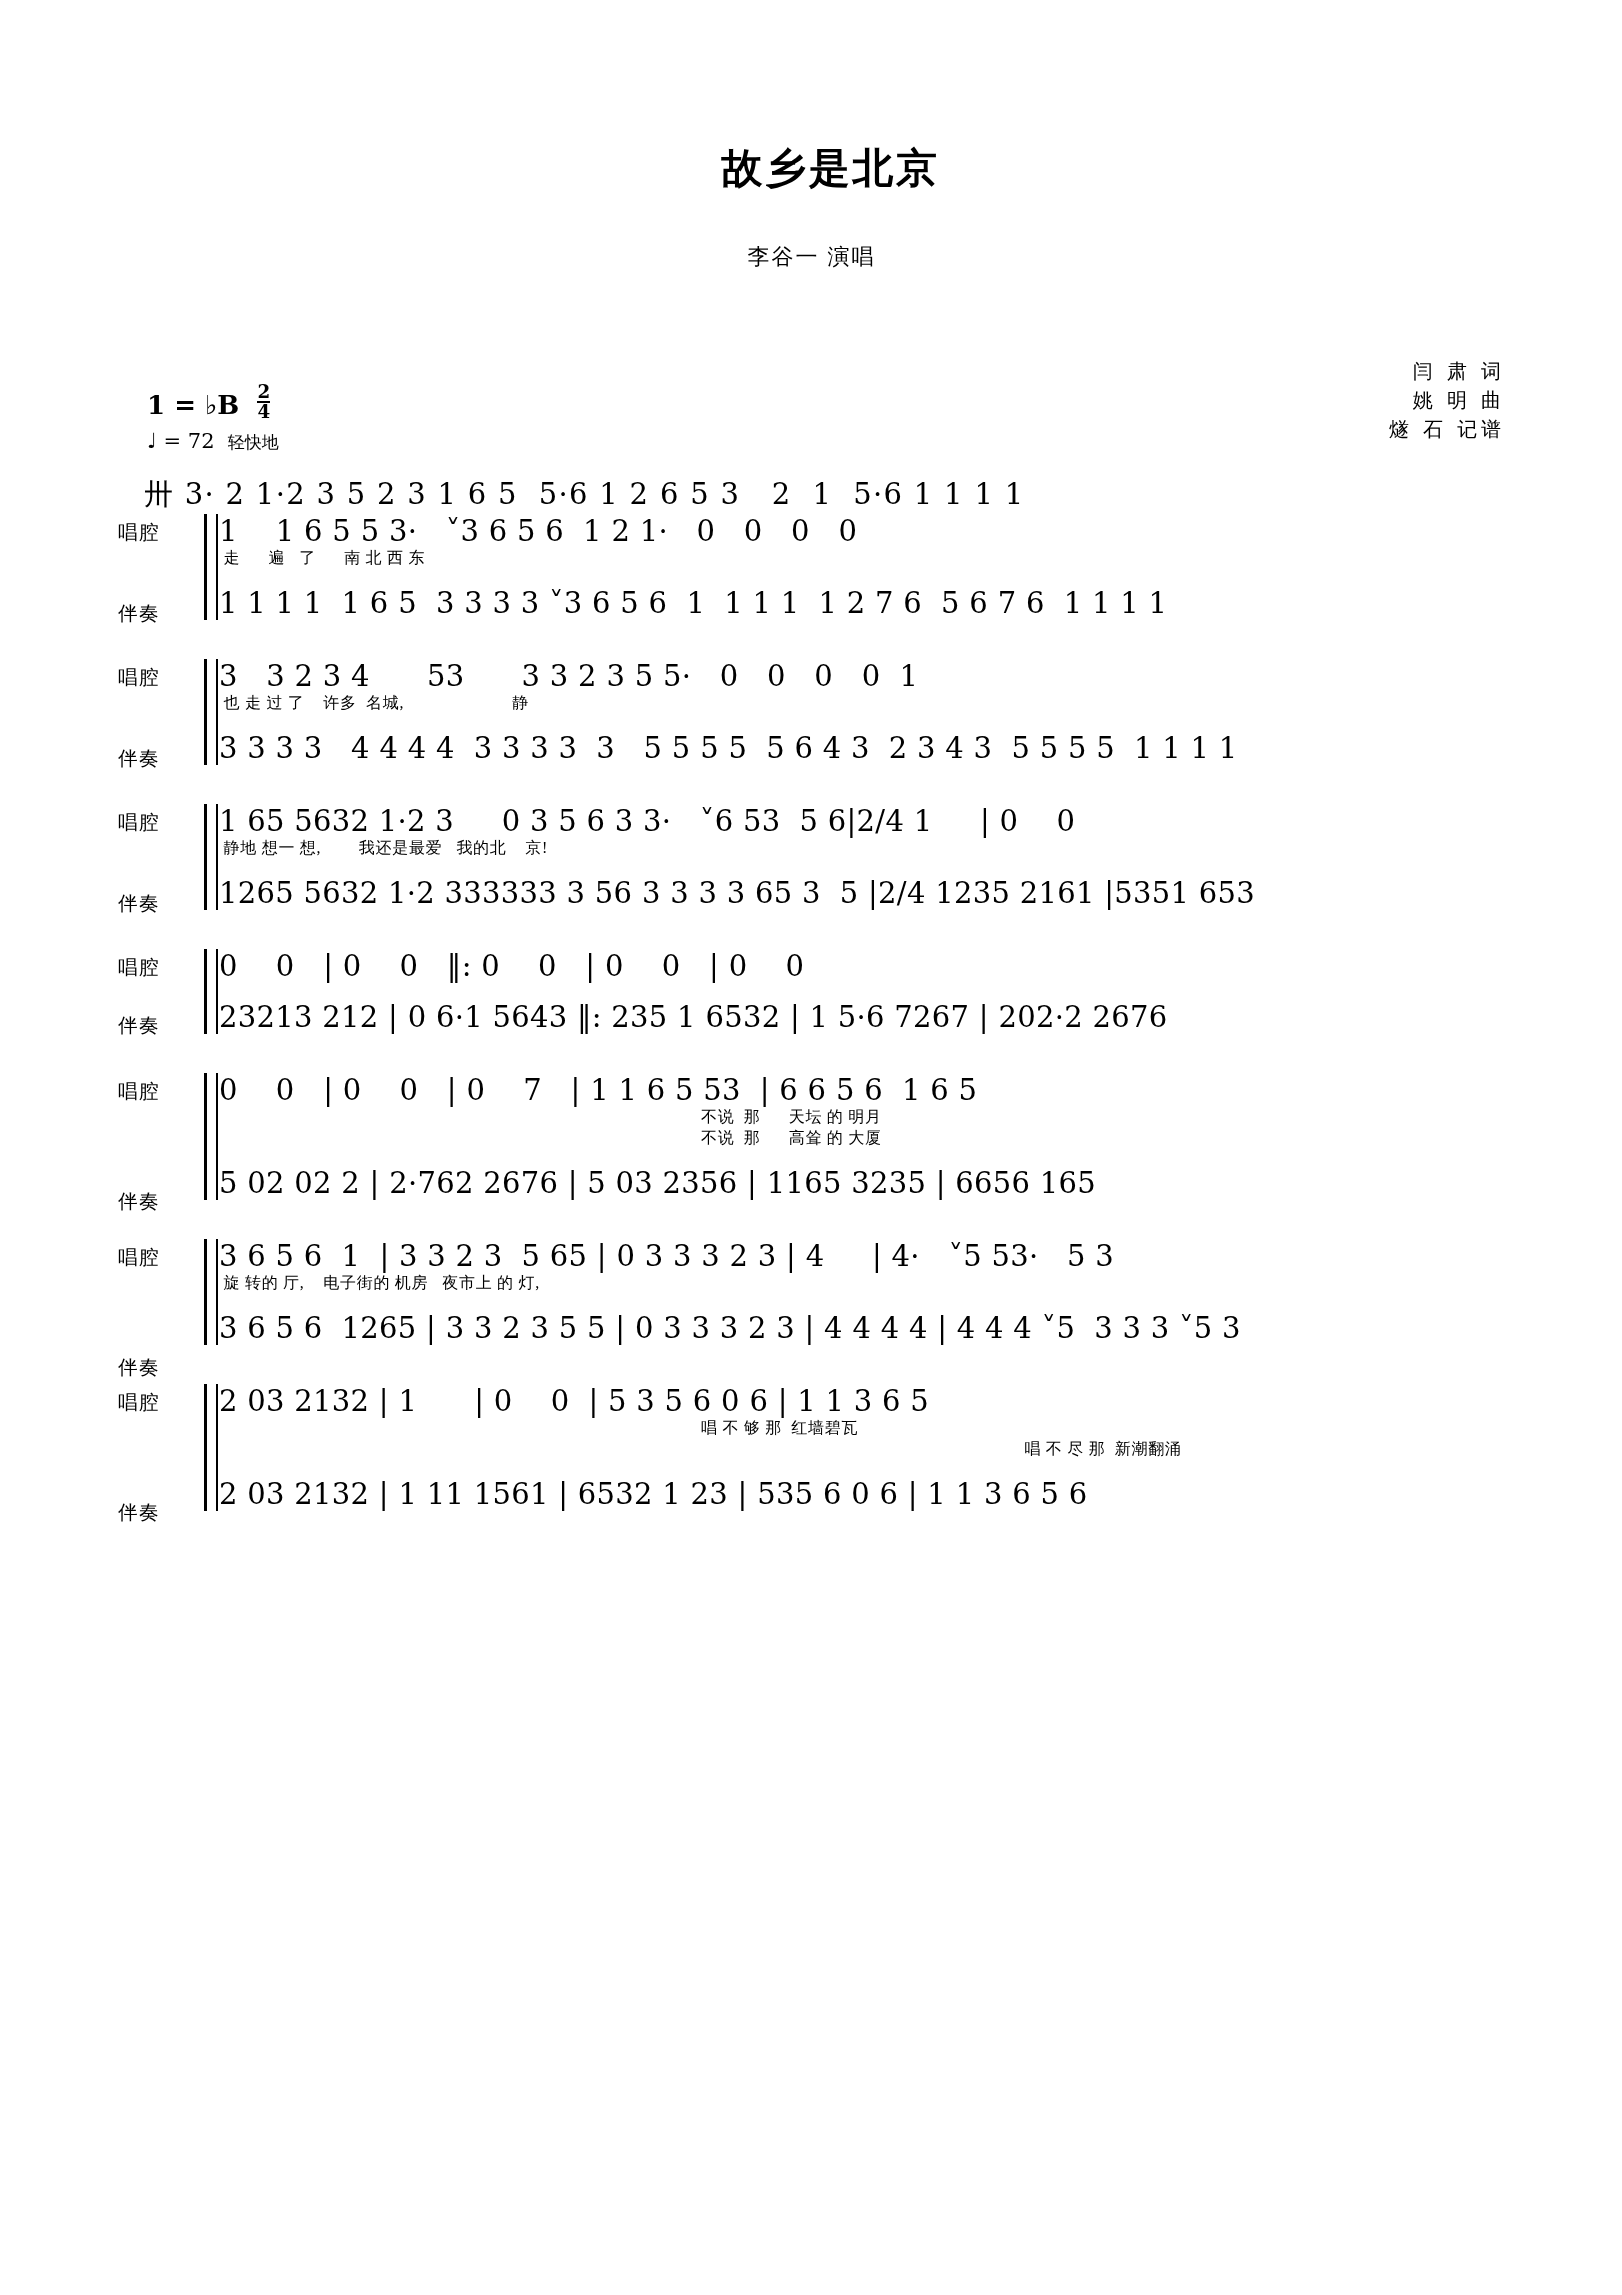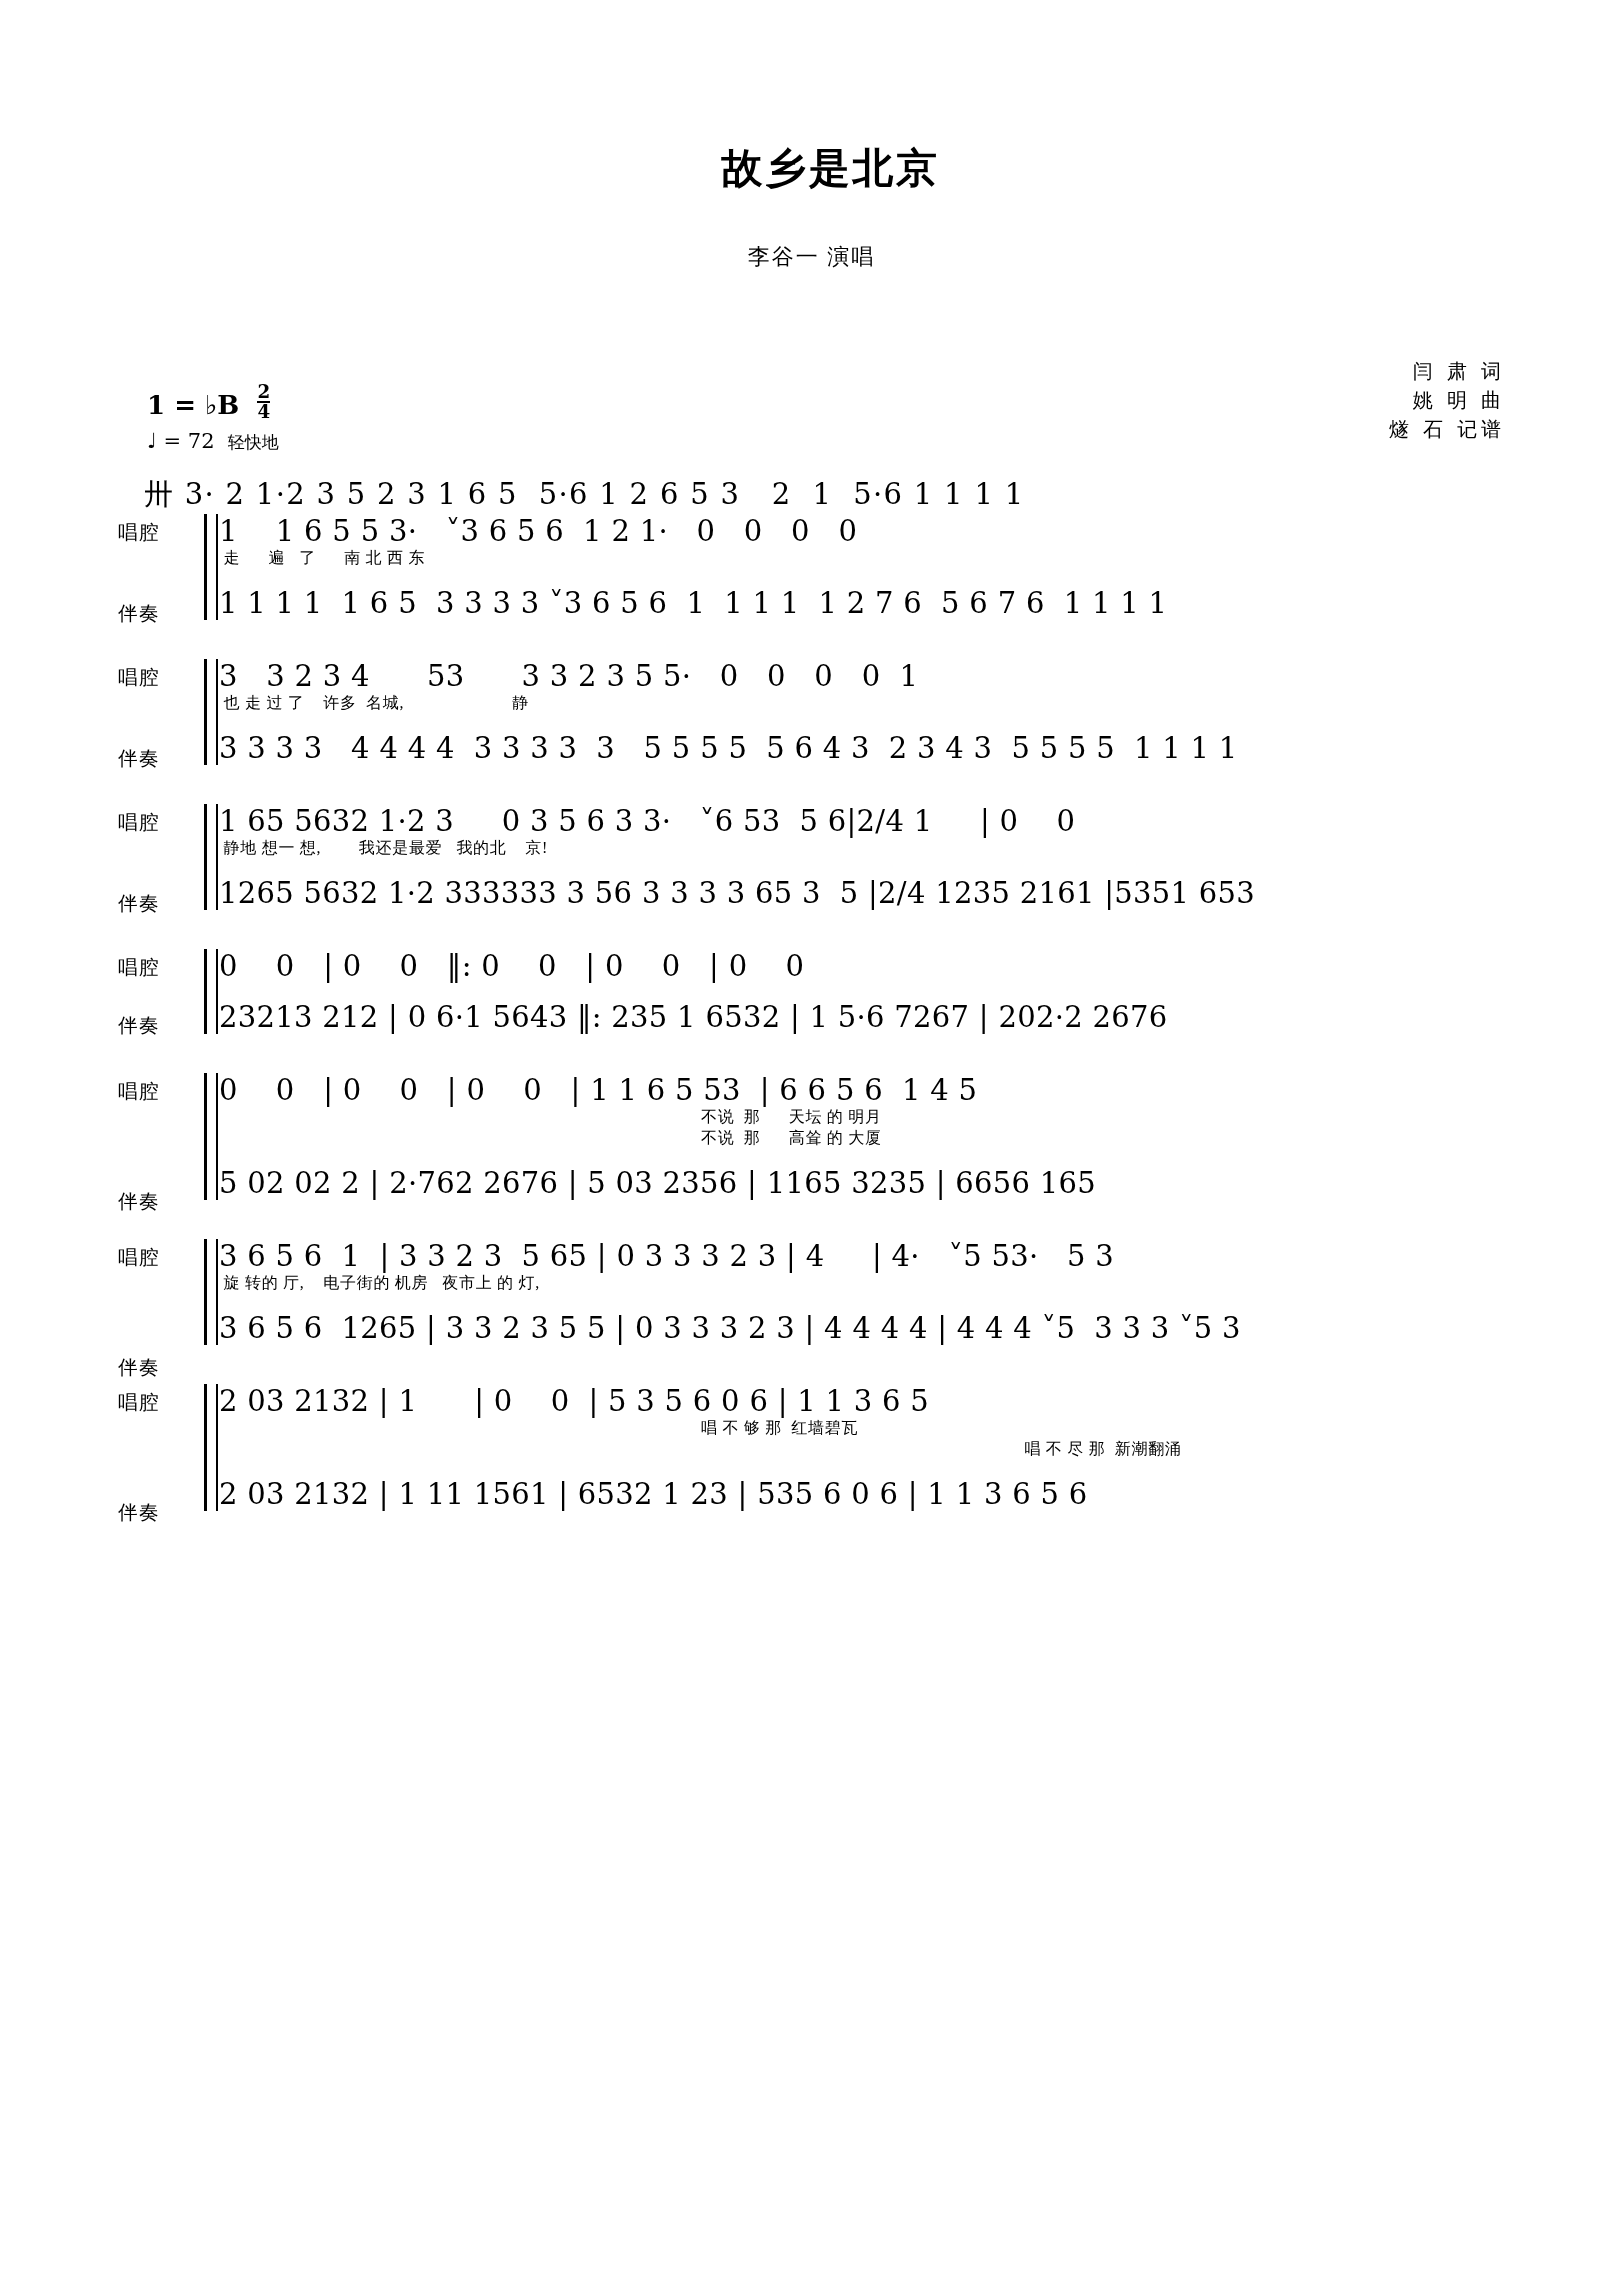--- a/index.html
+++ b/index.html
@@ -28,21 +28,21 @@
     text-align: center;
     font-family: "DejaVu Sans", sans-serif;
     font-weight: bold;
     font-size: 41px;
     letter-spacing: 2.6px;
     margin-top: 141px;
     padding-left: 38px;
   }
   .subtitle {
     text-align: center;
-    font-family: Liberation Serif, serif;
+    font-family: Liberation Sans, sans-serif;
     font-size: 22px;
     letter-spacing: 2px;
     margin-top: 46px;
   }
   .credits {
     position: absolute;
     right: 118px;
     top: 216px;
     font-family: "DejaVu Sans", sans-serif;
     font-size: 20px;
@@ -204,21 +204,21 @@
       <div class="hr-sep"></div>
       <div class="labelcol" style="top:63px;">伴奏</div>
       <div class="musicrow">23213 212 | 0 6·1 5643 ‖: 235 1 6532 | 1 5·6 7267 | 202·2 2676</div>
     </div>
   </div>
 
   <div class="sysblock" style="margin-top:39px;">
     <div class="sysinner">
       <div class="bigbrace"></div>
       <div class="labelcol" style="top:5.2px;">唱腔</div>
-      <div class="musicrow">0    0   | 0    0   | 0    0   | 1 1 6 5 ­53  | 6 6 5 6  1 4 5</div>
+      <div class="musicrow">0    0   | 0    0   | 0    7   | 1 1 6 5 ­53  | 6 6 5 6  1 6 5</div>
       <div class="lyricrow" style="margin-left:497px;">不说  那      天坛 的 明月</div>
       <div class="lyricrow" style="margin-left:497px;">不说  那      高耸 的 大厦</div>
       <div class="hr-sep"></div>
       <div class="labelcol" style="top:115px;">伴奏</div>
       <div class="musicrow">5 02 02 2 | 2·762 2676 | 5 03 2356 | 1165 3235 | 6656 165</div>
     </div>
   </div>
 
   <div class="sysblock" style="margin-top:39px;">
     <div class="sysinner">

